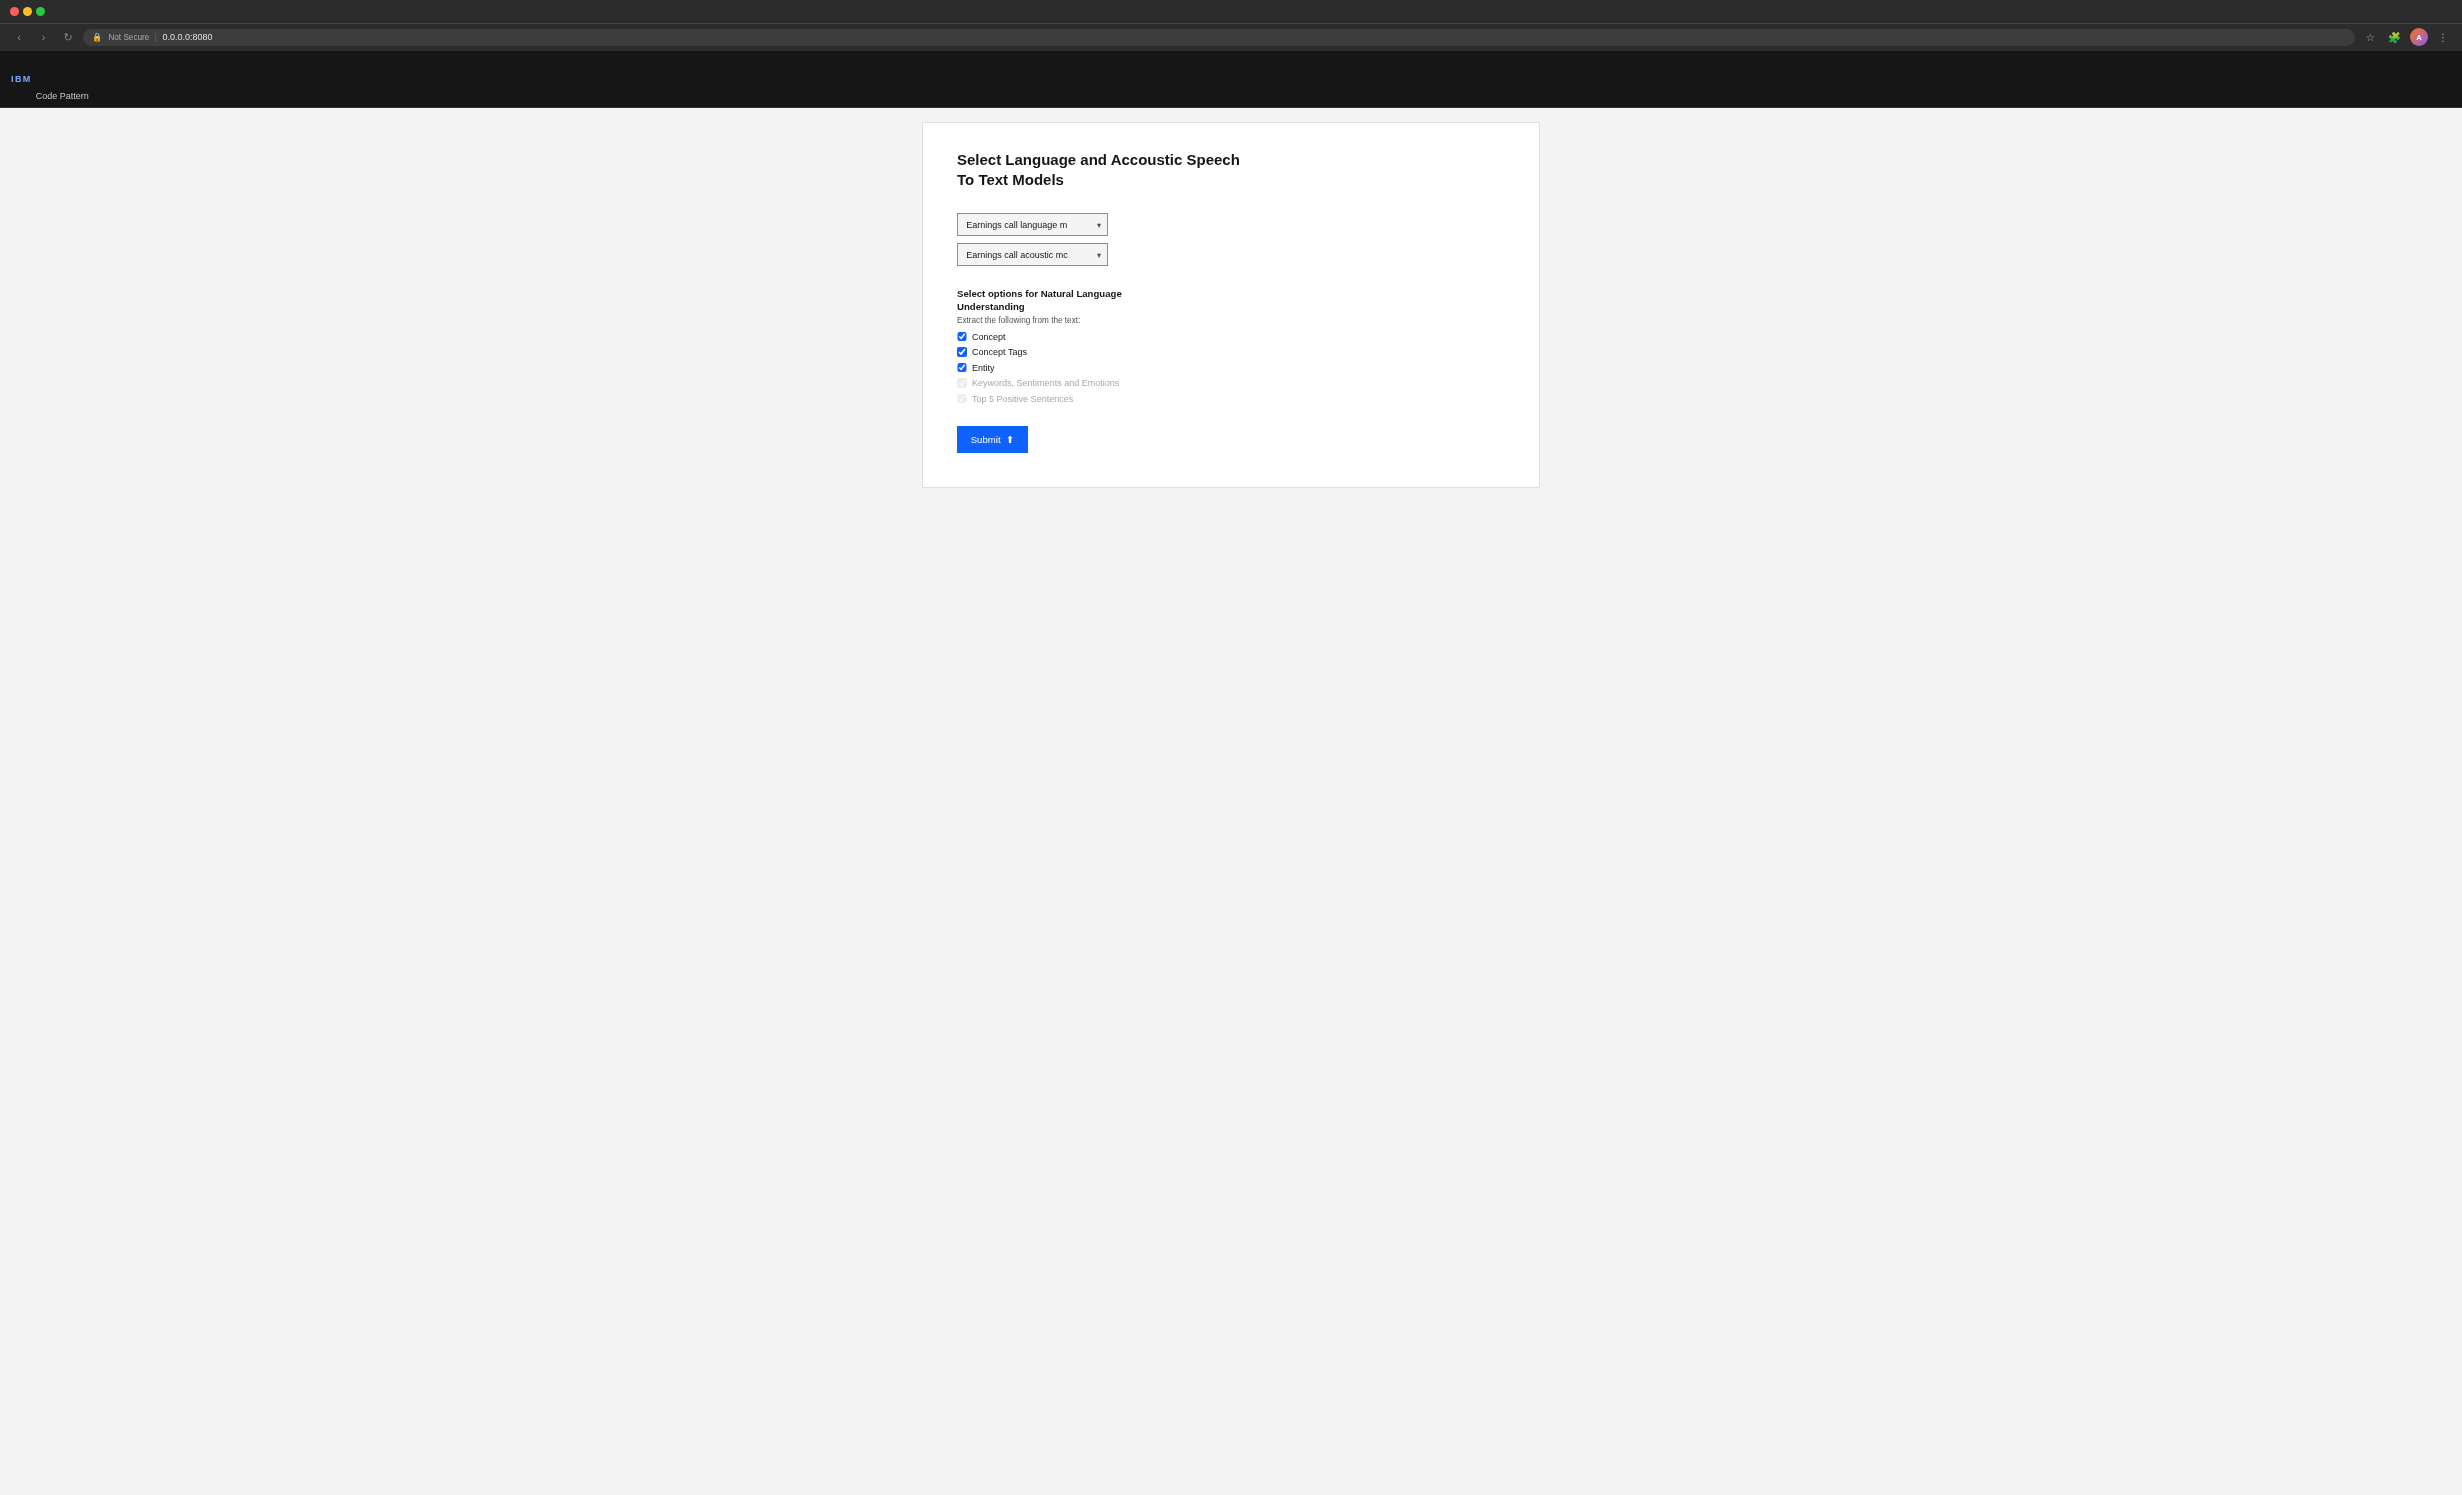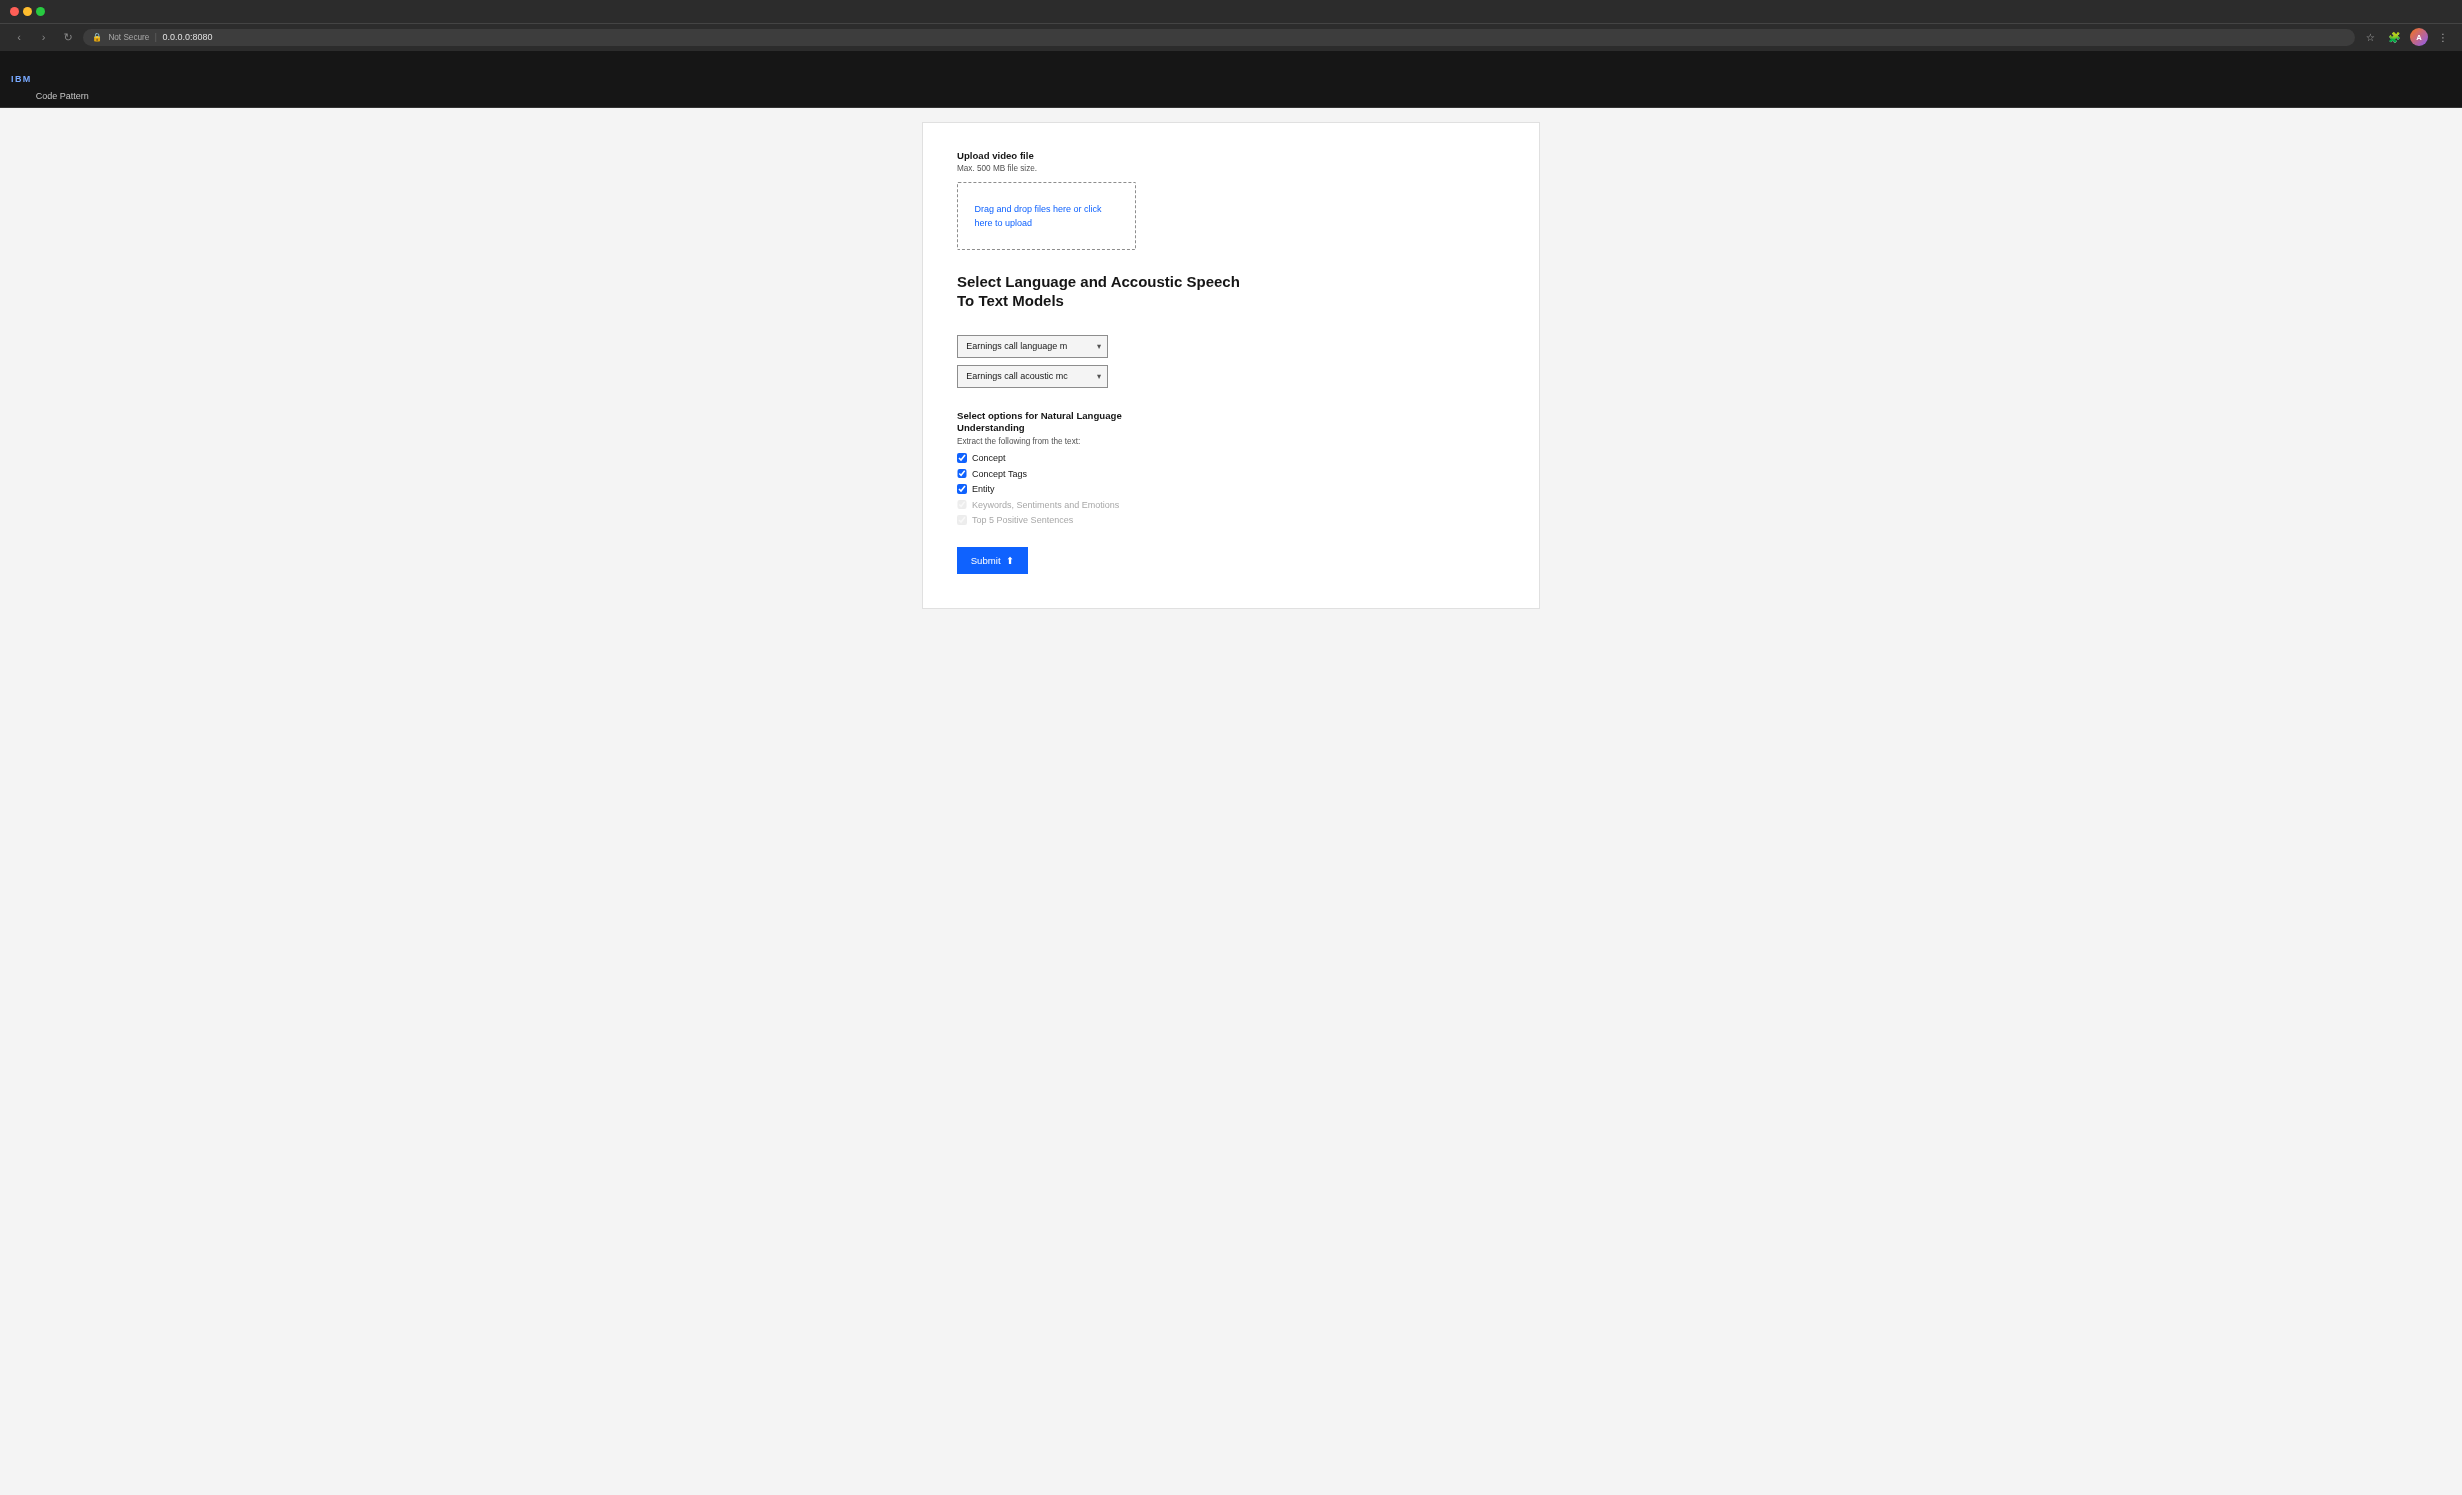--- a/index.html
+++ b/index.html
@@ -401,27 +401,20 @@
 
 <div class="ibm-header">
   <span class="ibm-logo">IBM</span>
   <span class="ibm-product-name">Code Pattern</span>
 </div>
 
 <div class="page-wrapper">
   <div class="card">
 
 
-    <div>
-      <div class="section-title">Upload video file</div>
-      <div class="section-subtitle">Max. 500 MB file size.</div>
-      <div class="upload-area">
-        <span class="upload-link">Drag and drop files here or click here to upload</span>
-      </div>
-    </div>
 
     <div class="language-section">
       <div class="language-title">Select Language and Accoustic Speech<br>To Text Models</div>
 
       <div class="select-wrapper">
         <select>
           <option>Earnings call language m</option>
           <option>BroadbandModel</option>
           <option>NarrowbandModel</option>
         </select>

